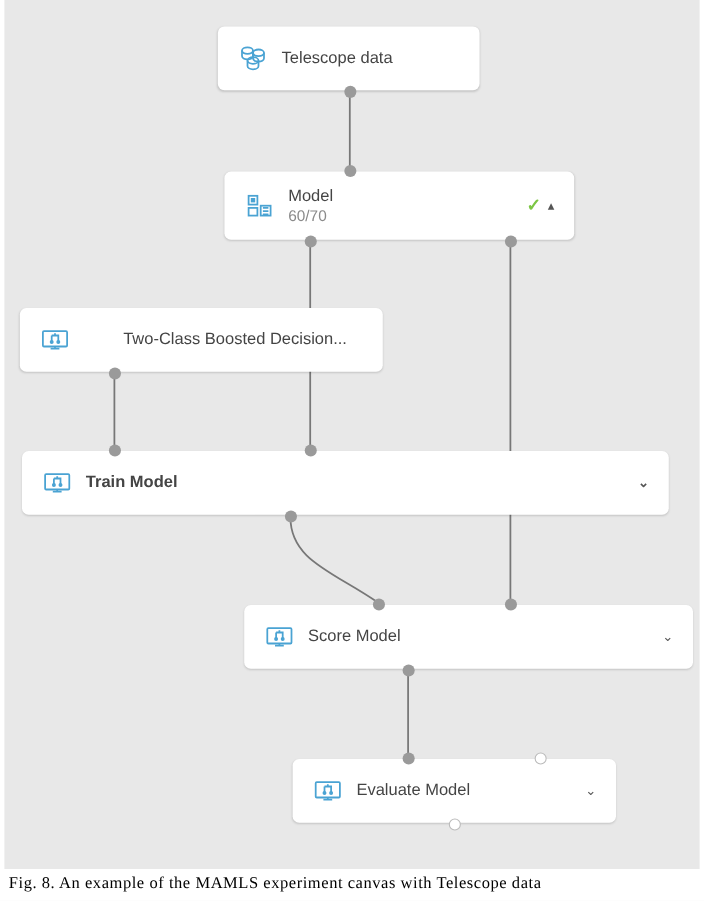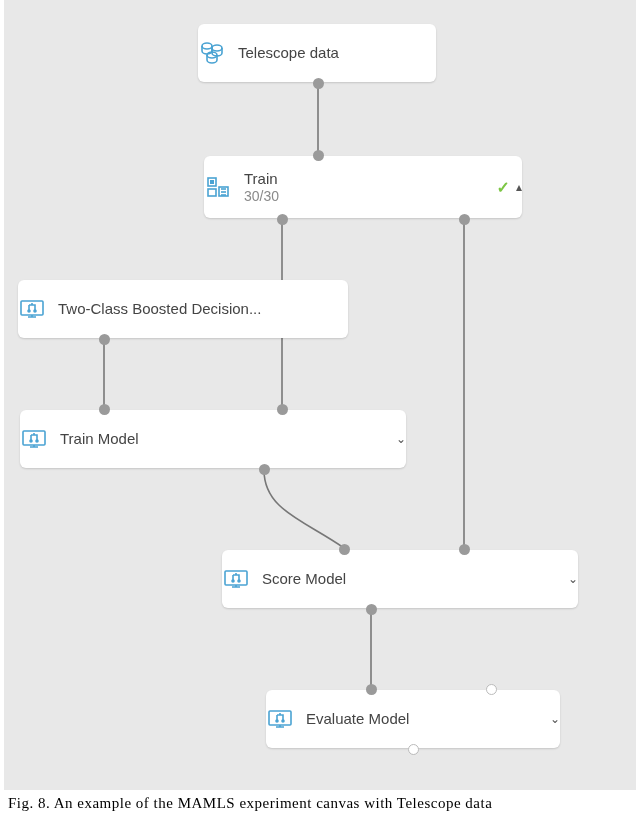--- a/index.html
+++ b/index.html
@@ -26,21 +26,21 @@
       height: 790px;
       pointer-events: none;
     }
     .node {
       position: absolute;
       background: #fff;
       border-radius: 6px;
       box-shadow: 0 1px 2px rgba(0,0,0,0.15);
       display: flex;
       align-items: center;
-      padding: 10px 0;
+      padding: 10px 18px;
       height: 58px;
     }
     .node .icon {
       width: 28px;
       height: 28px;
       flex-shrink: 0;
       display: flex;
       align-items: center;
       justify-content: center;
       margin-right: 12px;
@@ -143,51 +143,51 @@
           <rect x="5" y="5" width="4" height="4" fill="#4aa3d3" stroke="none"></rect>
           <rect x="14" y="12" width="9" height="9"></rect>
           <line x1="16" y1="14" x2="21" y2="14"></line>
           <line x1="16" y1="17" x2="21" y2="17"></line>
           <line x1="16" y1="20" x2="21" y2="20"></line>
           <rect x="3" y="14" width="8" height="7"></rect>
         </g>
       </svg>
     </span>
     <div class="labels">
-      <div class="title">Train</div>
-      <div class="sub">30/30</div>
+      <div class="title">Model</div>
+      <div class="sub">60/70</div>
     </div>
     <div class="status">
       <span class="check">✓</span>
       <span class="chev">▴</span>
     </div>
   </div>
   <div class="port" style="left:309px; top:150px;"></div>
   <div class="port" style="left:273px; top:214px;"></div>
   <div class="port" style="left:455px; top:214px;"></div>
 
-  <div class="node" style="left:14px; top:280px; width:330px;">
+  <div class="node" style="left:14px; top:280px; width:330px;gap:36px;">
     <span class="icon">
       <svg width="26" height="24" viewBox="0 0 26 24">
         <g fill="none" stroke="#4aa3d3" stroke-width="1.6">
           <rect x="2" y="4" width="22" height="14" rx="1"></rect>
           <path d="M9 20 L17 20 M13 18 L13 20"></path>
           <path d="M10 14 L10 8 M13 8 L13 6 M16 14 L16 8 L10 8"></path>
           <circle cx="10" cy="14" r="1" fill="#4aa3d3"></circle>
           <circle cx="16" cy="14" r="1" fill="#4aa3d3"></circle>
         </g>
       </svg>
     </span>
     <div class="labels">
       <div class="title">Two-Class Boosted Decision...</div>
     </div>
   </div>
   <div class="port" style="left:95px; top:334px;"></div>
 
-  <div class="node" style="left:16px; top:410px; width:386px;">
+  <div class="node" style="left:16px; top:410px; width:588px;font-weight:bold;">
     <span class="icon">
       <svg width="26" height="24" viewBox="0 0 26 24">
         <g fill="none" stroke="#4aa3d3" stroke-width="1.6">
           <rect x="2" y="4" width="22" height="14" rx="1"></rect>
           <path d="M9 20 L17 20 M13 18 L13 20"></path>
           <path d="M10 14 L10 8 M13 8 L13 6 M16 14 L16 8 L10 8"></path>
           <circle cx="10" cy="14" r="1" fill="#4aa3d3"></circle>
           <circle cx="16" cy="14" r="1" fill="#4aa3d3"></circle>
         </g>
       </svg>
@@ -196,21 +196,21 @@
       <div class="title">Train Model</div>
     </div>
     <div class="status">
       <span class="chev">⌄</span>
     </div>
   </div>
   <div class="port" style="left:95px; top:404px;"></div>
   <div class="port" style="left:273px; top:404px;"></div>
   <div class="port" style="left:255px; top:464px;"></div>
 
-  <div class="node" style="left:218px; top:550px; width:356px;">
+  <div class="node" style="left:218px; top:550px; width:408px;">
     <span class="icon">
       <svg width="26" height="24" viewBox="0 0 26 24">
         <g fill="none" stroke="#4aa3d3" stroke-width="1.6">
           <rect x="2" y="4" width="22" height="14" rx="1"></rect>
           <path d="M9 20 L17 20 M13 18 L13 20"></path>
           <path d="M10 14 L10 8 M13 8 L13 6 M16 14 L16 8 L10 8"></path>
           <circle cx="10" cy="14" r="1" fill="#4aa3d3"></circle>
           <circle cx="16" cy="14" r="1" fill="#4aa3d3"></circle>
         </g>
       </svg>

